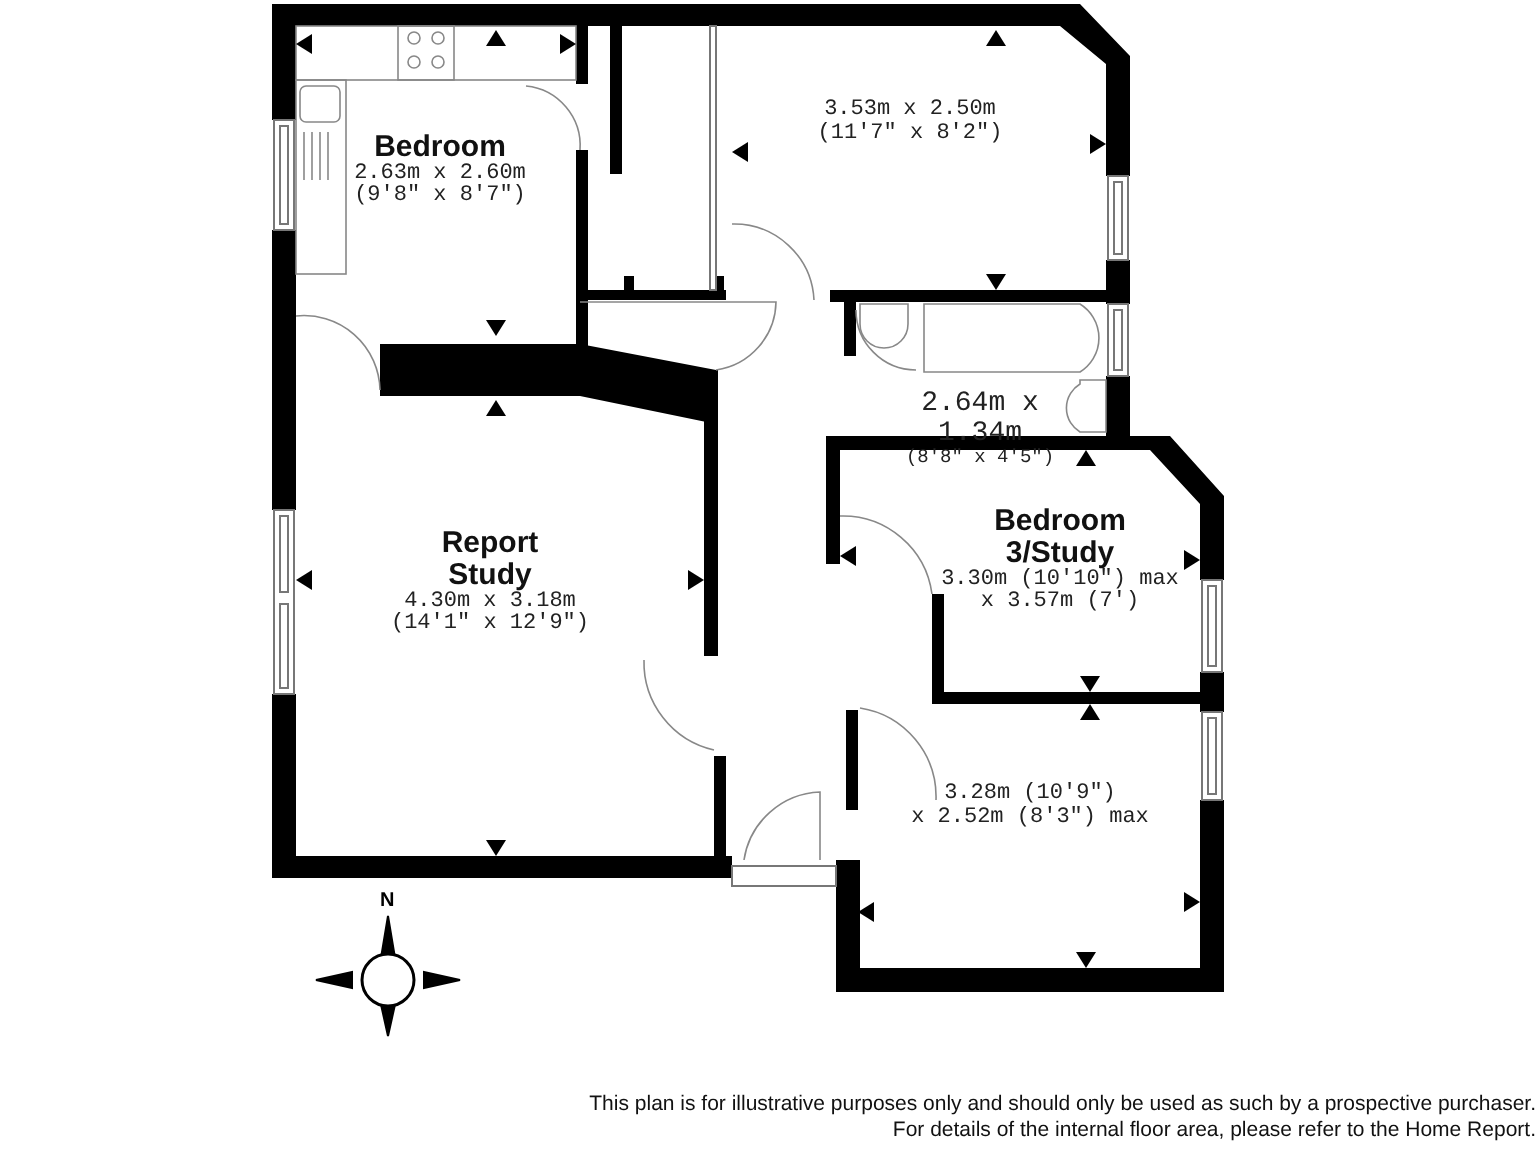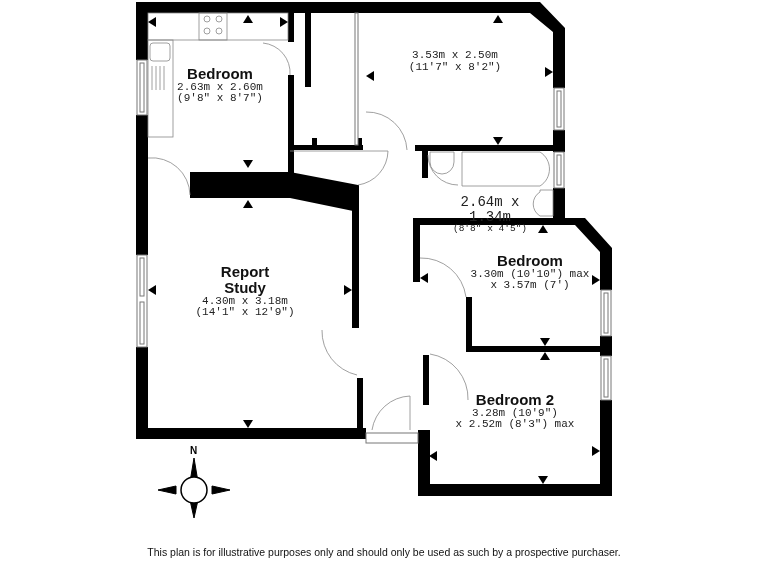--- a/index.html
+++ b/index.html
@@ -1,21 +1,21 @@
 <!DOCTYPE html>
 <html><head>
 <meta charset="utf-8">
 <style>
   html, body { margin: 0; padding: 0; background: #ffffff; }
   body { width: 768px; height: 576px; position: relative; overflow: hidden; font-family: "Liberation Sans", sans-serif; }
   svg.plan { position: absolute; left: 0; top: 0; width: 768px; height: 576px; }
   .label { position: absolute; text-align: center; color: #111; line-height: 1.05; }
   .room-name { font-weight: bold; font-size: 15px; display: block; }
   .room-dim { font-size: 11px; display: block; color: #222; font-family: Liberation Mono, monospace; }
-  .footer { position: absolute; left: 0; width: 768px; top: 546px; text-align: center; font-size: 10.5px; color: #111; line-height: 13px; }
+  .footer { position: absolute; left: 0; width: 768px; top: 546px; text-align: right; font-size: 10.5px; color: #111; line-height: 13px; }
   .compass-n { position: absolute; font-weight: bold; font-size: 10px; left: 190px; top: 445px; }
 </style>
 </head>
 <body>
 
 <svg class="plan" viewBox="0 0 768 576" xmlns="http://www.w3.org/2000/svg">
 
   <g fill="#000">
 
     <rect x="136" y="2" width="394" height="11"></rect>
@@ -169,27 +169,28 @@
 
 <div class="label" style="left:190px; top:264px; width:110px;">
   <span class="room-name">Report</span>
   <span class="room-name">Study</span>
   <span class="room-dim">4.30m x 3.18m</span>
   <span class="room-dim">(14'1" x 12'9")</span>
 </div>
 
 <div class="label" style="left:465px; top:253px; width:130px;">
   <span class="room-name">Bedroom</span>
+  <span class="room-name">3/Study</span>
   <span class="room-dim">3.30m (10'10") max</span>
   <span class="room-dim">x 3.57m (7')</span>
 </div>
 
 <div class="label" style="left:450px; top:392px; width:130px;">
-  <span class="room-name">Bedroom 2</span>
   <span class="room-dim">3.28m (10'9")</span>
   <span class="room-dim">x 2.52m (8'3") max</span>
 </div>
 
 <div class="compass-n">N</div>
 
 <div class="footer">
   <div>This plan is for illustrative purposes only and should only be used as such by a prospective purchaser.</div>
+  <div>For details of the internal floor area, please refer to the Home Report.</div>
 </div>
 
 </body></html>

